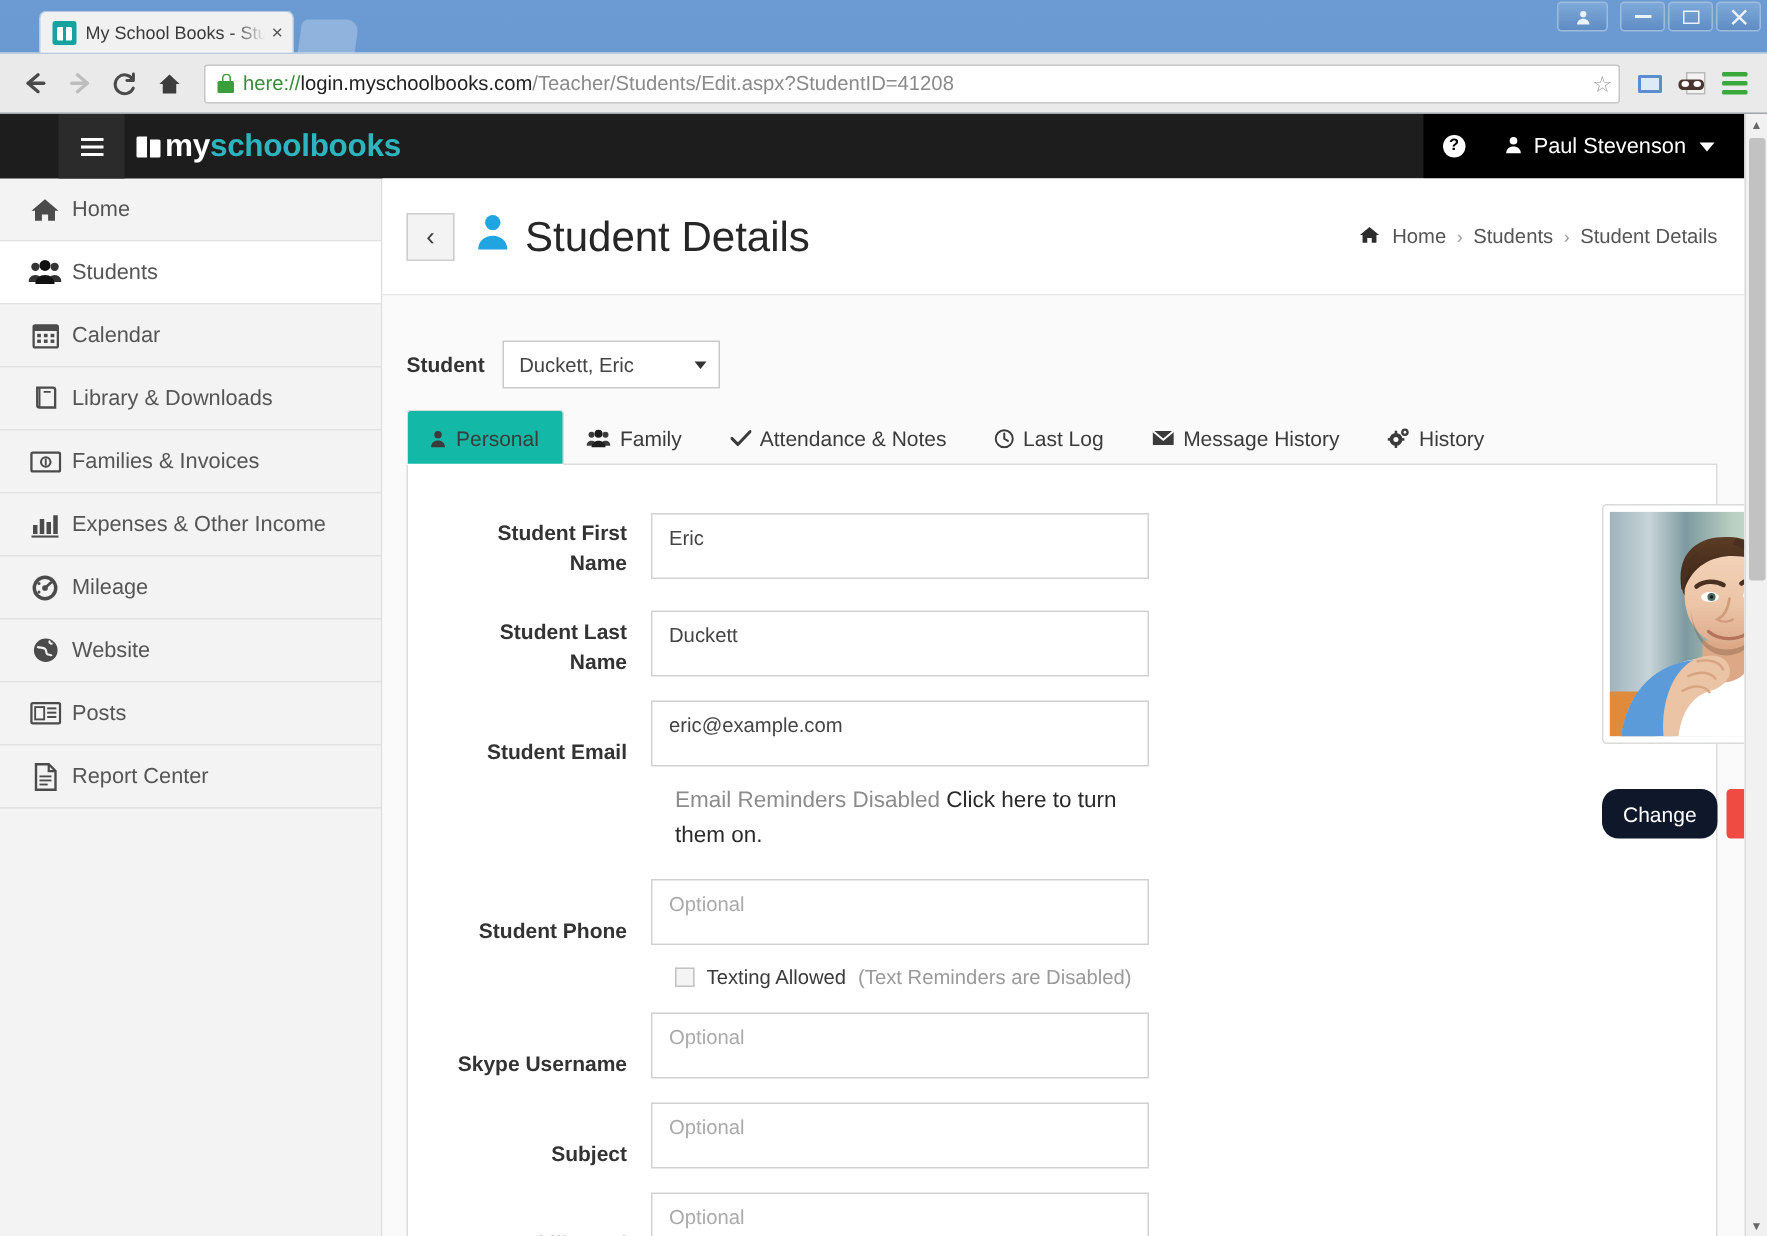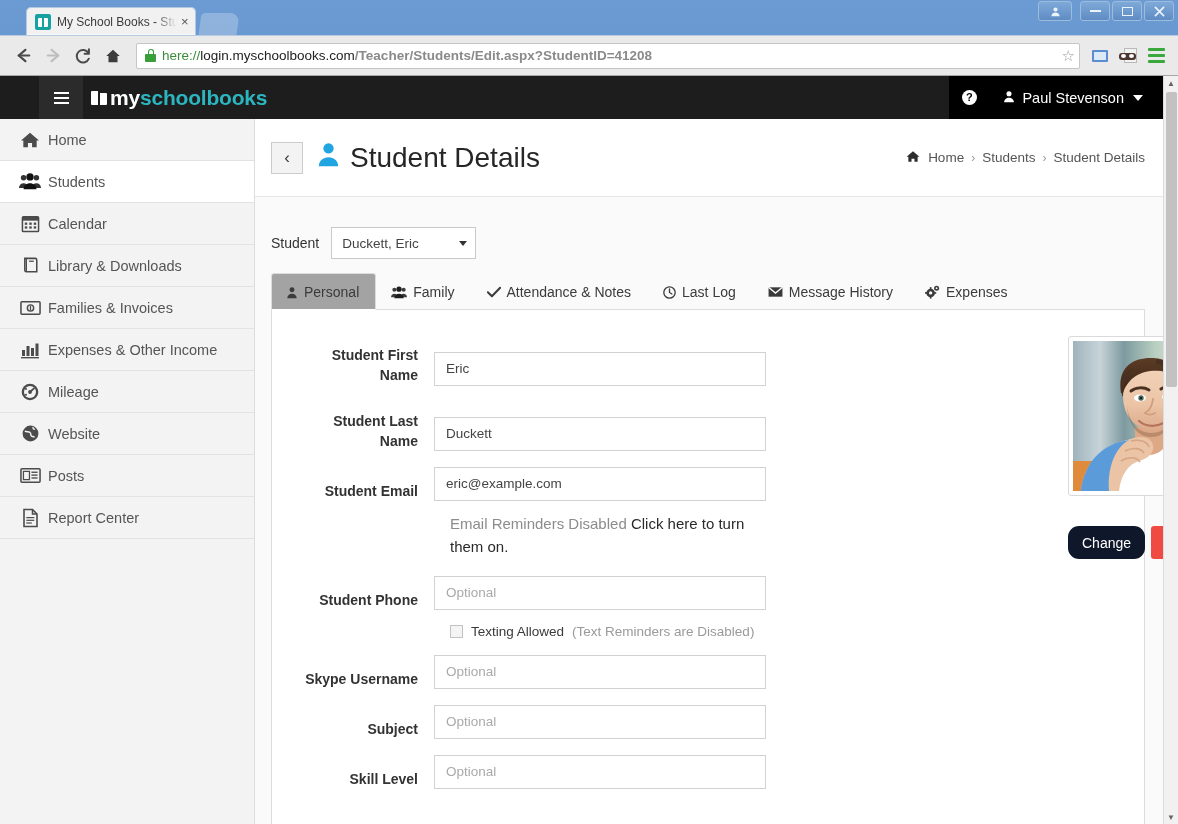--- a/index.html
+++ b/index.html
@@ -144,21 +144,21 @@
     border-bottom: none;
     border-radius: 3px 3px 0 0;
   }
   .url {
     font-size: 13.5px; white-space: nowrap;
     overflow: hidden; flex: 1 1 auto;
     font-family: "Liberation Sans", sans-serif;
   }
   .url .scheme { color: #3a8c3a; }
   .url .host { color: #222; }
-  .url .path { color: #8a8a8a; font-weight: bold; }
+  .url .path { color: #8a8a8a; }
   .omni-star {
     font-size: 15px; color: #9a9a9a;
     margin-left: 6px; cursor: pointer; flex: 0 0 auto;
   }
   .tool-icon {
     width: 28px; height: 30px;
     display: flex; align-items: center; justify-content: center;
     cursor: pointer; flex: 0 0 28px;
   }
   .cast-ico {
@@ -340,21 +340,21 @@
 
   .panel {
     background: #fafafa;
     min-height: 628px;
     padding: 30px 18px 0 16px;
   }
   .student-row {
     display: flex; align-items: center; gap: 12px;
     margin-bottom: 14px;
   }
-  .student-label { font-size: 14px; font-weight: normal; color: #333; }
+  .student-label { font-size: 14px; font-weight: bold; color: #333; }
   .student-select {
     width: 145px; height: 32px;
     border: 1px solid #c9c9c9;
     background: #fff;
     display: flex; align-items: center;
     padding: 0 8px 0 10px;
     font-size: 13.5px; color: #444;
     cursor: pointer;
   }
   .student-select .sel-caret {
@@ -372,21 +372,21 @@
   }
   .tab {
     display: flex; align-items: center; gap: 6px;
     padding: 10px 16px 9px 14px;
     font-size: 14px; color: #3b3b3b;
     cursor: pointer;
     border: 1px solid transparent;
     margin-bottom: -1px;
   }
   .tab.active {
-    background: #a3a3a3;
+    background: #14b8a6;
     border: 1px solid #dcdcdc;
     border-bottom-color: #fff;
     border-radius: 3px 3px 0 0;
   }
   .tab .t-ico { color: #3b3b3b; font-size: 13px; display:flex; align-items:center;}
 
   .tab-panel {
     background: #fff;
     border: 1px solid #dcdcdc;
     border-top: none;
@@ -399,21 +399,21 @@
     margin-bottom: 16px;
   }
   .flabel {
     width: 140px; flex: 0 0 140px;
     text-align: right;
     font-size: 14px; font-weight: bold; color: #333;
     padding-top: 9px; padding-right: 16px;
     line-height: 1.45;
   }
   .finput {
-    width: 332px; height: 34px;
+    width: 332px; height: 44px;
     border: 1px solid #d2d2d2;
     background: #fff;
     font-size: 13.5px; color: #444;
     padding: 0 11px;
     line-height: 32px;
     white-space: nowrap; overflow: hidden;
   }
   .finput.placeholder { color: #aaa; }
   .fnote {
     margin: -4px 0 18px 156px;
@@ -839,21 +839,21 @@
                       <g fill="#3b3b3b">
                         <rect x="5.1" y="2.3" width="1.8" height="2.2"></rect>
                         <rect x="5.1" y="12.4" width="1.8" height="2.2"></rect>
                         <rect x="0" y="7.6" width="2.2" height="1.8"></rect>
                         <rect x="9.8" y="7.6" width="2.2" height="1.8"></rect>
                       </g>
                       <circle cx="12.4" cy="3.4" r="2.7" fill="#3b3b3b"></circle>
                       <circle cx="12.4" cy="3.4" r="1" fill="#fafafa"></circle>
                     </svg>
                 </span>
-                <span>Expenses</span>
+                <span>History</span>
               </div>
             </div>
 
             <div class="tab-panel">
 
               <div class="form-col">
 
                 <div class="frow">
                   <div class="flabel">Student First Name</div>
                   <div class="finput">Eric</div>

